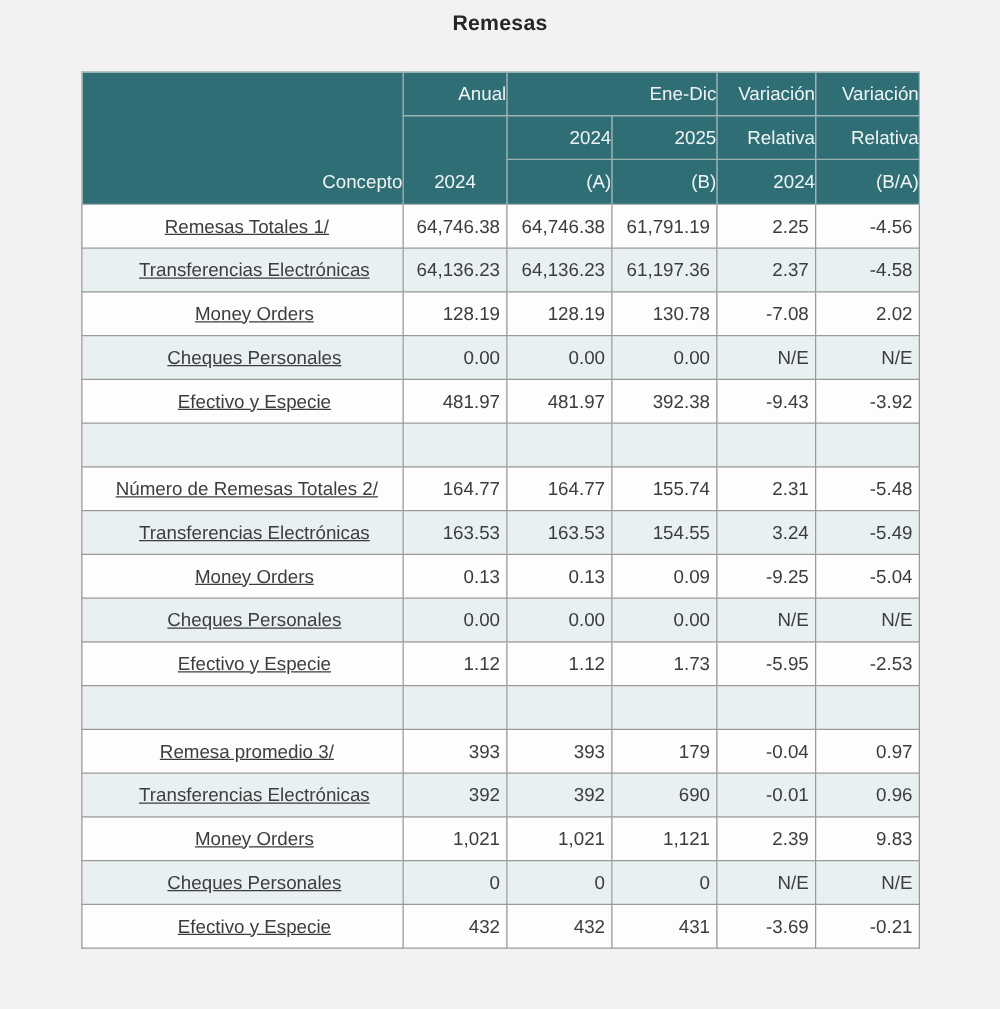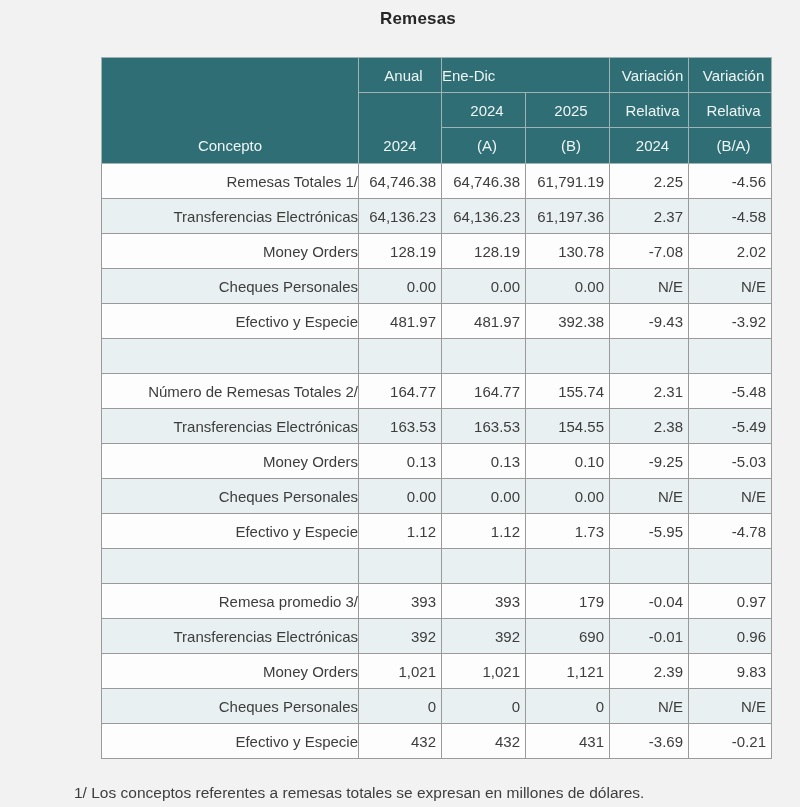--- a/index.html
+++ b/index.html
@@ -2,21 +2,21 @@
 <html style="--page-bg: #f2f2f2; --header-bg: #2f6e75; --header-text: #eef5f5; --header-border: #9fb3b5; --border: #9a9a9a; --row-bg: #fdfdfd; --stripe-bg: #e9f0f1; --text: #3d3d3d;"><head>
 <meta charset="utf-8">
 <style>
   * { box-sizing: border-box; margin: 0; padding: 0; }
   html, body {
     width: 800px; height: 807px;
     background: var(--page-bg, #f2f2f2);
     font-family: "Liberation Sans", "DejaVu Sans", sans-serif;
     overflow: hidden;
   }
-  .page { width: 800px; height: 807px; position: relative; padding-left: 36px; }
+  .page { width: 800px; height: 807px; position: relative; }
   .title {
     padding-top: 9px;
     text-align: center;
     font-size: 17px;
     font-weight: bold;
     color: #262626;
     letter-spacing: 0.2px;
   }
   table.remesas {
     margin: 28px 0 0 65px;
@@ -34,47 +34,46 @@
   col.c-v2      { width: 83px; }
 
   thead th {
     background: var(--header-bg, #2f6e75);
     color: var(--header-text, #eef5f5);
     font-weight: normal;
     font-size: 15px;
     border: 1px solid var(--header-border, #9fb3b5);
     height: 35px;
     padding: 0 0 0 7px;
-    text-align: center;
+    text-align: right;
     vertical-align: middle;
   }
   thead tr:last-child th { height: 36px; }
   th.concepto {
-    text-align: center;
     vertical-align: bottom;
     padding: 0 0 9px 0;
   }
   th.anual-year {
     text-align: center;
     vertical-align: bottom;
     padding: 0 0 9px 0;
   }
-  th.enedic { text-align: left; padding: 0; }
+  th.enedic { text-align: right; padding: 0; }
 
   tbody td {
     border: 1px solid var(--border, #9a9a9a);
     height: 35px;
     color: var(--text, #3d3d3d);
     vertical-align: middle;
     white-space: nowrap;
     overflow: hidden;
   }
   tbody tr.white  { background: var(--row-bg, #fdfdfd); }
   tbody tr.stripe { background: var(--stripe-bg, #e9f0f1); }
-  td.label  { text-align: right;  padding-left: 7px; }
+  td.label  { text-align: center;  padding-left: 7px; text-decoration: underline; }
   td.label.indent { padding-left: 19px; }
   td.num    { text-align: right; padding-right: 5px; }
 
   .footnote {
     margin: 25px 0 0 38px;
     font-size: 15.5px;
     color: #3e3e3e;
   }
 </style>
 </head>
@@ -170,46 +169,46 @@
           <td class="num">164.77</td>
           <td class="num">155.74</td>
           <td class="num">2.31</td>
           <td class="num">-5.48</td>
         </tr>
         <tr class="stripe">
           <td class="label indent">Transferencias Electrónicas</td>
           <td class="num">163.53</td>
           <td class="num">163.53</td>
           <td class="num">154.55</td>
-          <td class="num">2.38</td>
+          <td class="num">3.24</td>
           <td class="num">-5.49</td>
         </tr>
         <tr class="white">
           <td class="label indent">Money Orders</td>
           <td class="num">0.13</td>
           <td class="num">0.13</td>
-          <td class="num">0.10</td>
+          <td class="num">0.09</td>
           <td class="num">-9.25</td>
-          <td class="num">-5.03</td>
+          <td class="num">-5.04</td>
         </tr>
         <tr class="stripe">
           <td class="label indent">Cheques Personales</td>
           <td class="num">0.00</td>
           <td class="num">0.00</td>
           <td class="num">0.00</td>
           <td class="num">N/E</td>
           <td class="num">N/E</td>
         </tr>
         <tr class="white">
           <td class="label indent">Efectivo y Especie</td>
           <td class="num">1.12</td>
           <td class="num">1.12</td>
           <td class="num">1.73</td>
           <td class="num">-5.95</td>
-          <td class="num">-4.78</td>
+          <td class="num">-2.53</td>
         </tr>
         <tr class="stripe">
           <td class="label"></td>
           <td class="num"></td>
           <td class="num"></td>
           <td class="num"></td>
           <td class="num"></td>
           <td class="num"></td>
         </tr>
         <tr class="white">
@@ -248,15 +247,14 @@
           <td class="label indent">Efectivo y Especie</td>
           <td class="num">432</td>
           <td class="num">432</td>
           <td class="num">431</td>
           <td class="num">-3.69</td>
           <td class="num">-0.21</td>
         </tr>
       </tbody>
   </table>
 
-  <div class="footnote">1/ Los conceptos referentes a remesas totales se expresan en millones de dólares.</div>
 
 </div>
 
 </body></html>

